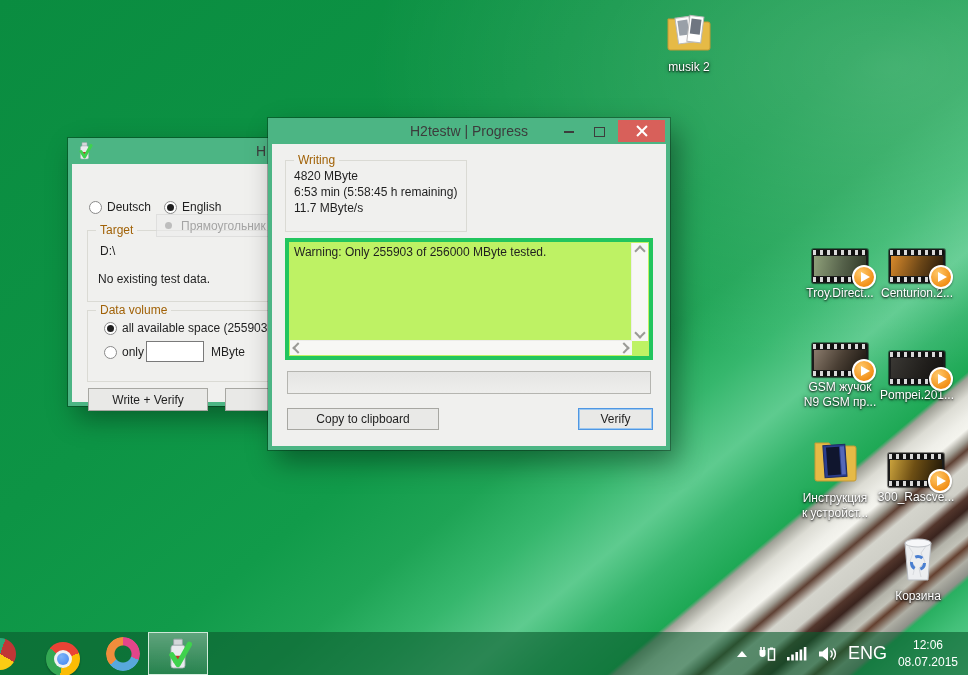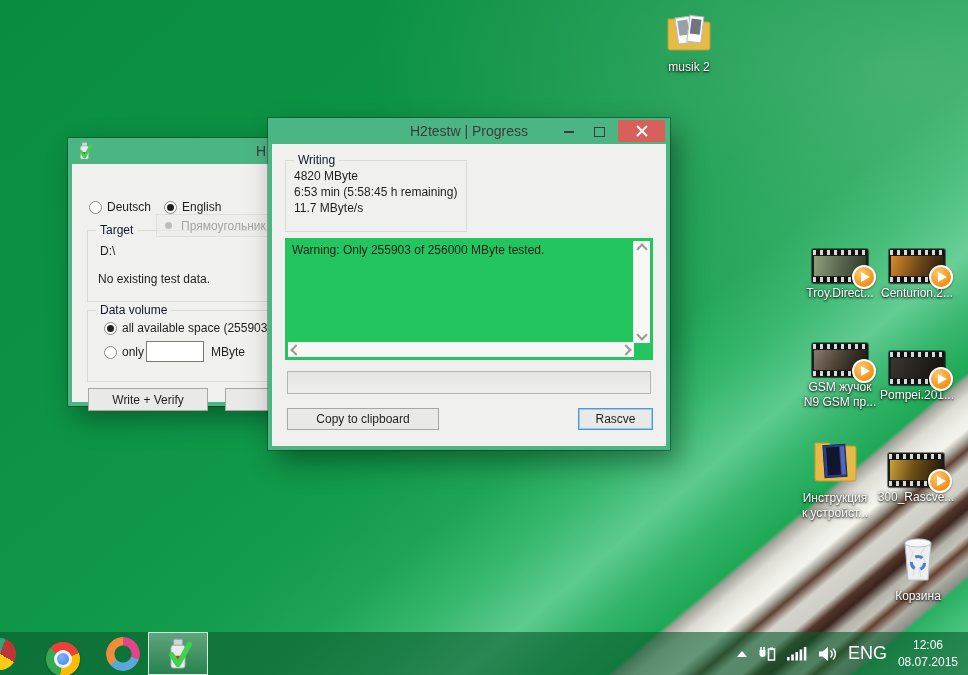--- a/index.html
+++ b/index.html
@@ -45,31 +45,31 @@
   .cap-min-glyph{width:10px;height:2px;background:#3c3c3c;}
   .cap-max-glyph{width:9px;height:8px;border:1px solid #3c3c3c;}
   .cap-close{position:absolute;top:2px;right:5px;width:47px;height:22px;background:#d8605a;
     display:flex;align-items:center;justify-content:center;}
   .x-glyph{position:relative;width:12px;height:12px;}
   .x-glyph::before,.x-glyph::after{content:"";position:absolute;left:-1px;top:5px;width:14px;height:2px;background:#fff;}
   .x-glyph::before{transform:rotate(45deg)}.x-glyph::after{transform:rotate(-45deg)}
   
   .group{position:absolute;border:1px solid #dadad4;}
   .group-label{position:absolute;top:-8px;left:8px;background:#f0f0ee;padding:0 4px;
-    font-size:12px;color:#0f172a;white-space:nowrap;}
+    font-size:12px;color:#a16207;white-space:nowrap;}
   .txt{position:absolute;font-size:12px;color:#1f1f1f;white-space:nowrap;}
   .radio{display:inline-block;width:13px;height:13px;border:1px solid #8a8a8a;border-radius:50%;
     background:#fff;vertical-align:-3px;margin-right:5px;box-sizing:border-box;}
   .radio.checked::after{content:"";display:block;width:7px;height:7px;margin:2px;border-radius:50%;background:#1f1f1f;}
   .btn{position:absolute;background:#e9e9e7;border:1px solid #a7a7a2;font-size:12px;color:#1f1f1f;
     display:flex;align-items:center;justify-content:center;box-sizing:border-box;}
   .btn.focused{border:1px solid #4f97e3;box-shadow:inset 0 0 0 1px #9cc7ef;}
   .tinput{position:absolute;border:1px solid #7a7a7a;background:#fff;font-size:12px;padding:0 3px;box-sizing:border-box;}
   
-  .listbox{position:absolute;background:#22c55e;border:2px solid #22c55e;box-sizing:border-box;}
+  .listbox{position:absolute;background:#bef264;border:4px solid #22c55e;box-sizing:border-box;}
   .lb-text{position:absolute;left:5px;top:3px;font-size:12px;color:#1f1f1f;white-space:nowrap;}
   .vscroll{position:absolute;top:1px;right:1px;bottom:15px;width:16px;background:#f7f7f5;border-left:1px solid #ececea;}
   .hscroll{position:absolute;left:1px;right:17px;bottom:1px;height:14px;background:#f7f7f5;border-top:1px solid #ececea;}
   .chv{display:inline-block;width:6px;height:6px;border-left:2px solid #9a9a96;border-top:2px solid #9a9a96;}
   .chv.up{transform:rotate(45deg)}.chv.down{transform:rotate(225deg)}
   .chv.left{transform:rotate(-45deg)}.chv.right{transform:rotate(135deg)}
   .sc-btn{position:absolute;width:16px;height:16px;display:flex;align-items:center;justify-content:center;}
   .progressbar{position:absolute;background:linear-gradient(#e5e5e3,#eeeeec);border:1px solid #b5b5b0;box-sizing:border-box;}
   
   .ghost{position:absolute;display:flex;align-items:center;gap:9px;padding:0 8px;
@@ -286,21 +286,21 @@
             </span>
         </div>
       </div>
 
       <div class="progressbar" style="left:15px;top:227px;width:364px;height:23px;"></div>
 
       <div class="btn" style="left:15px;top:264px;width:152px;height:22px;">
           <span>Copy to clipboard</span>
         </div>
       <div class="btn focused" style="left:306px;top:264px;width:75px;height:22px;">
-          <span>Rascve</span>
+          <span>Verify</span>
         </div>
     </div>
   </div>
 
   <div class="taskbar">
     <span class="tb-partial"></span>
     <span class="tb-icon chrome" style="left:46px;"></span>
     <span class="tb-icon syncring" style="left:106px;"></span>
     <span class="tb-app-btn">
       <span>

